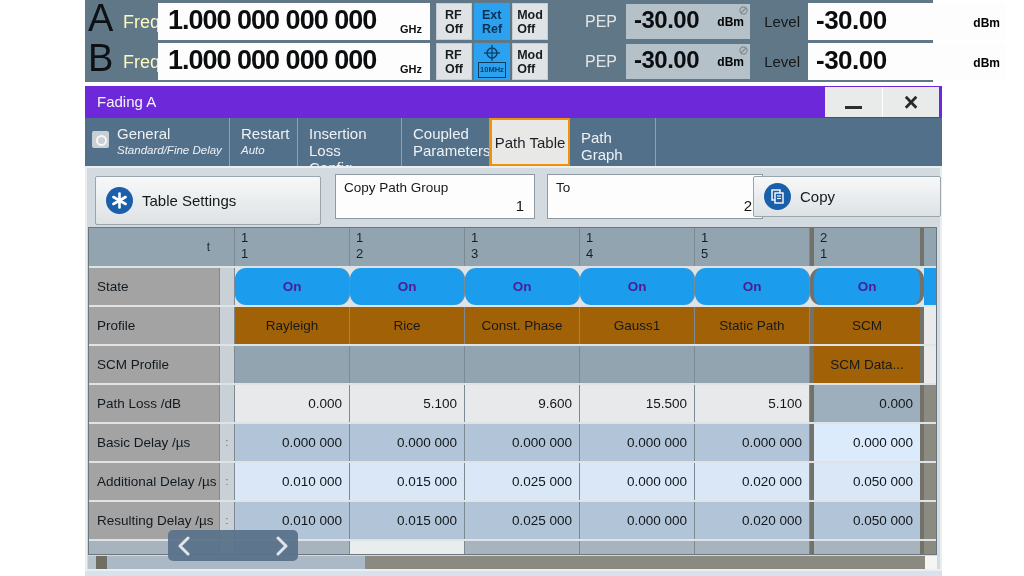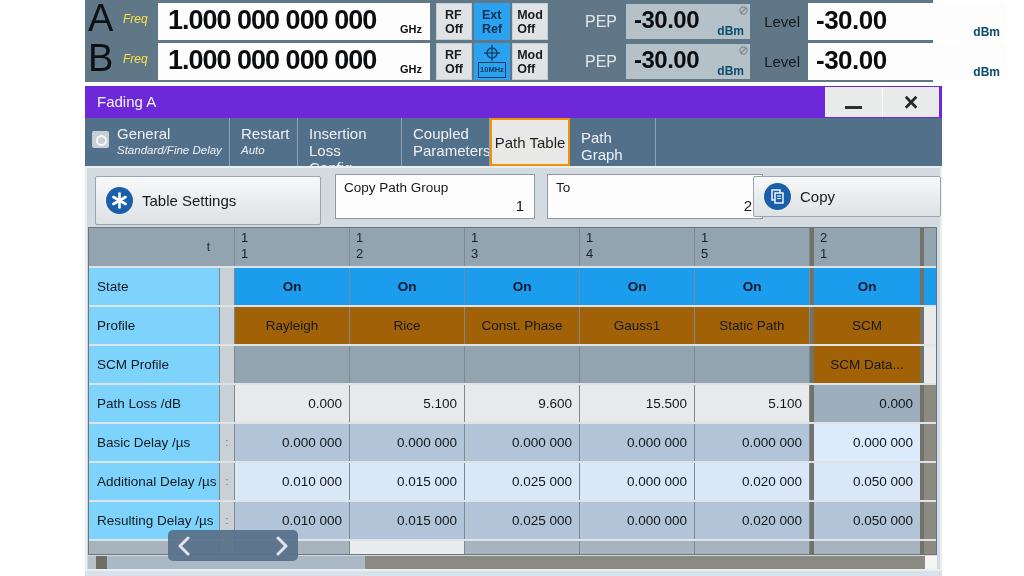--- a/index.html
+++ b/index.html
@@ -3,35 +3,35 @@
 <meta charset="utf-8">
 <style>
   * { box-sizing: border-box; margin: 0; padding: 0; }
   html,body { width:1024px; height:576px; background:#ffffff; font-family:"Liberation Sans", sans-serif; }
   .page { position:relative; width:1024px; height:576px; background:#fff; overflow:hidden; }
 
   
   .tophdr { position:absolute; left:85px; top:0; width:848px; height:82px; background:#5f7787; }
   .hrow { position:absolute; left:0; width:100%; height:37px; }
   .chan { position:absolute; left:3px; top:-6px; font-size:38px; color:#0d1114; }
-  .freqlbl { position:absolute; left:38px; top:9px; font-size:12px; color:#fde047;font-style:italic; }
+  .freqlbl { position:absolute; left:38px; top:9px; font-size:18px; color:#fef9c3; }
   .freqfield { position:absolute; left:73px; top:0; width:272px; height:37px; background:#fdfdfd; }
   .freqval { position:absolute; left:10px; top:2px; font-size:27px; font-weight:bold; color:#0b0d0f; letter-spacing:-1px; white-space:nowrap; }
   .frequnit { position:absolute; right:8px; bottom:5px; font-size:11px; font-weight:bold; color:#0b0d0f; }
   .sqbtn { position:absolute; top:0; width:36px; height:37px; background:#dfe3e5; border:1px solid #c6cdd2;
            display:flex; align-items:center; justify-content:center; text-align:left;
            font-size:12.5px; font-weight:bold; line-height:14px; color:#181c1f; white-space:pre-line; }
   .sqbtn.blue { background:#2aa2f0; border-color:#2aa2f0; color:#0e3151; }
   .rfpos { left:351px; } .refpos { left:389px; } .modpos { left:427px; }
   .refico { display:flex; flex-direction:column; align-items:center; justify-content:center; }
   .refico .mhz { font-size:7.5px; font-weight:bold; color:#0e3c60; border:1px solid #0e3c60; padding:0 1px; margin-top:1px; }
   .peplbl { position:absolute; left:492px; top:10px; width:40px; text-align:right; font-size:16px; color:#e5e5e5; }
   .pepfield { position:absolute; left:541px; top:1px; width:124px; height:35px; background:#b5c1c9; }
   .bigval { position:absolute; left:8px; top:2px; font-size:24px; font-weight:bold; color:#0b0d0f; white-space:nowrap; letter-spacing:-0.5px; }
-  .bigunit { position:absolute; right:6px; bottom:1px; font-size:12px; font-weight:bold; color:#0c4a6e; }
+  .bigunit { position:absolute; right:6px; bottom:10px; font-size:12px; font-weight:bold; color:#000000; }
   .nosig { position:absolute; right:2px; top:2px; width:9px; height:9px; }
   .lvllbl { position:absolute; left:673px; top:10px; width:42px; text-align:right; font-size:15px; color:#14181b; }
   .lvlfield { position:absolute; left:723px; top:0; width:198px; height:37px; background:#fdfdfd; }
   .lvlfield .bigval { font-size:26px; }
 
   
   .fwin { position:absolute; left:85px; top:86px; width:857px; height:485px; background:#d3dbe1; }
   .titlebar { position:absolute; left:0; top:0; width:100%; height:32px; background:#6d28d9; }
   .wtitle { position:absolute; left:12px; top:7px; font-size:15px; color:#f2f5f7; }
   .winbtns { position:absolute; right:3px; top:1px; width:114px; height:30px; background:#e9ebeb; display:flex; }
@@ -59,25 +59,25 @@
   .flabel { position:absolute; left:8px; top:5px; font-size:13.5px; color:#15191c; }
   .fvalue { position:absolute; right:10px; bottom:4px; font-size:15px; color:#101418; }
 
   
   #ptable { position:absolute; left:3px; top:61px; width:849px; background:#dde3e7; border:1px solid #6a757e; }
   .trow { display:flex; height:37px; margin-bottom:2px; }
   .trow.thead { height:38px; }
   .trow.partial { height:13px; margin-bottom:0; overflow:hidden; }
   .c { display:flex; align-items:center; overflow:hidden; border-right:1px solid #7e8a92; }
   .corner { width:146px; background:#93a4b1; justify-content:flex-end; padding-right:24px; font-size:12px; color:#222c33; }
-  .lbl { width:131px; background:#7dd3fc; color:#121a20; padding-left:8px; font-size:13.5px; }
+  .lbl { width:131px; background:#a3a3a3; color:#121a20; padding-left:8px; font-size:13.5px; }
   .nar { width:15px; background:#c9d1d6; font-size:10px; color:#5c666d; justify-content:center; }
   .d { width:115px; font-size:13.5px; justify-content:center; color:#15191c; }
   .hd { background:#93a4b1; color:#162027; justify-content:flex-start; align-items:flex-start; padding:2px 0 0 6px; font-size:13px; line-height:16px; white-space:pre-line; }
-  .state { background:#1b9cec; color:#0f172a; font-weight:bold; }
+  .state { background:#1b9cec; color:#4c1d95; font-weight:bold;border-radius:11px; }
   .profile { background:#a16207; }
   .scmE { background:#93a4b1; }
   .num { justify-content:flex-end; padding-right:7px; color:#10161b; }
   .lgt { background:#e7e9ea; }
   .mid { background:#b2c4d7; }
   .lit { background:#d9e7f6; }
   .c6loss { background:#9dafbc; }
   .c6basic { background:#dcebfb; }
   .selc { border-left:4px solid #72726a !important; border-right:4px solid #72726a !important; width:114px; }
   .sliver { width:12px; border-right:none; }

